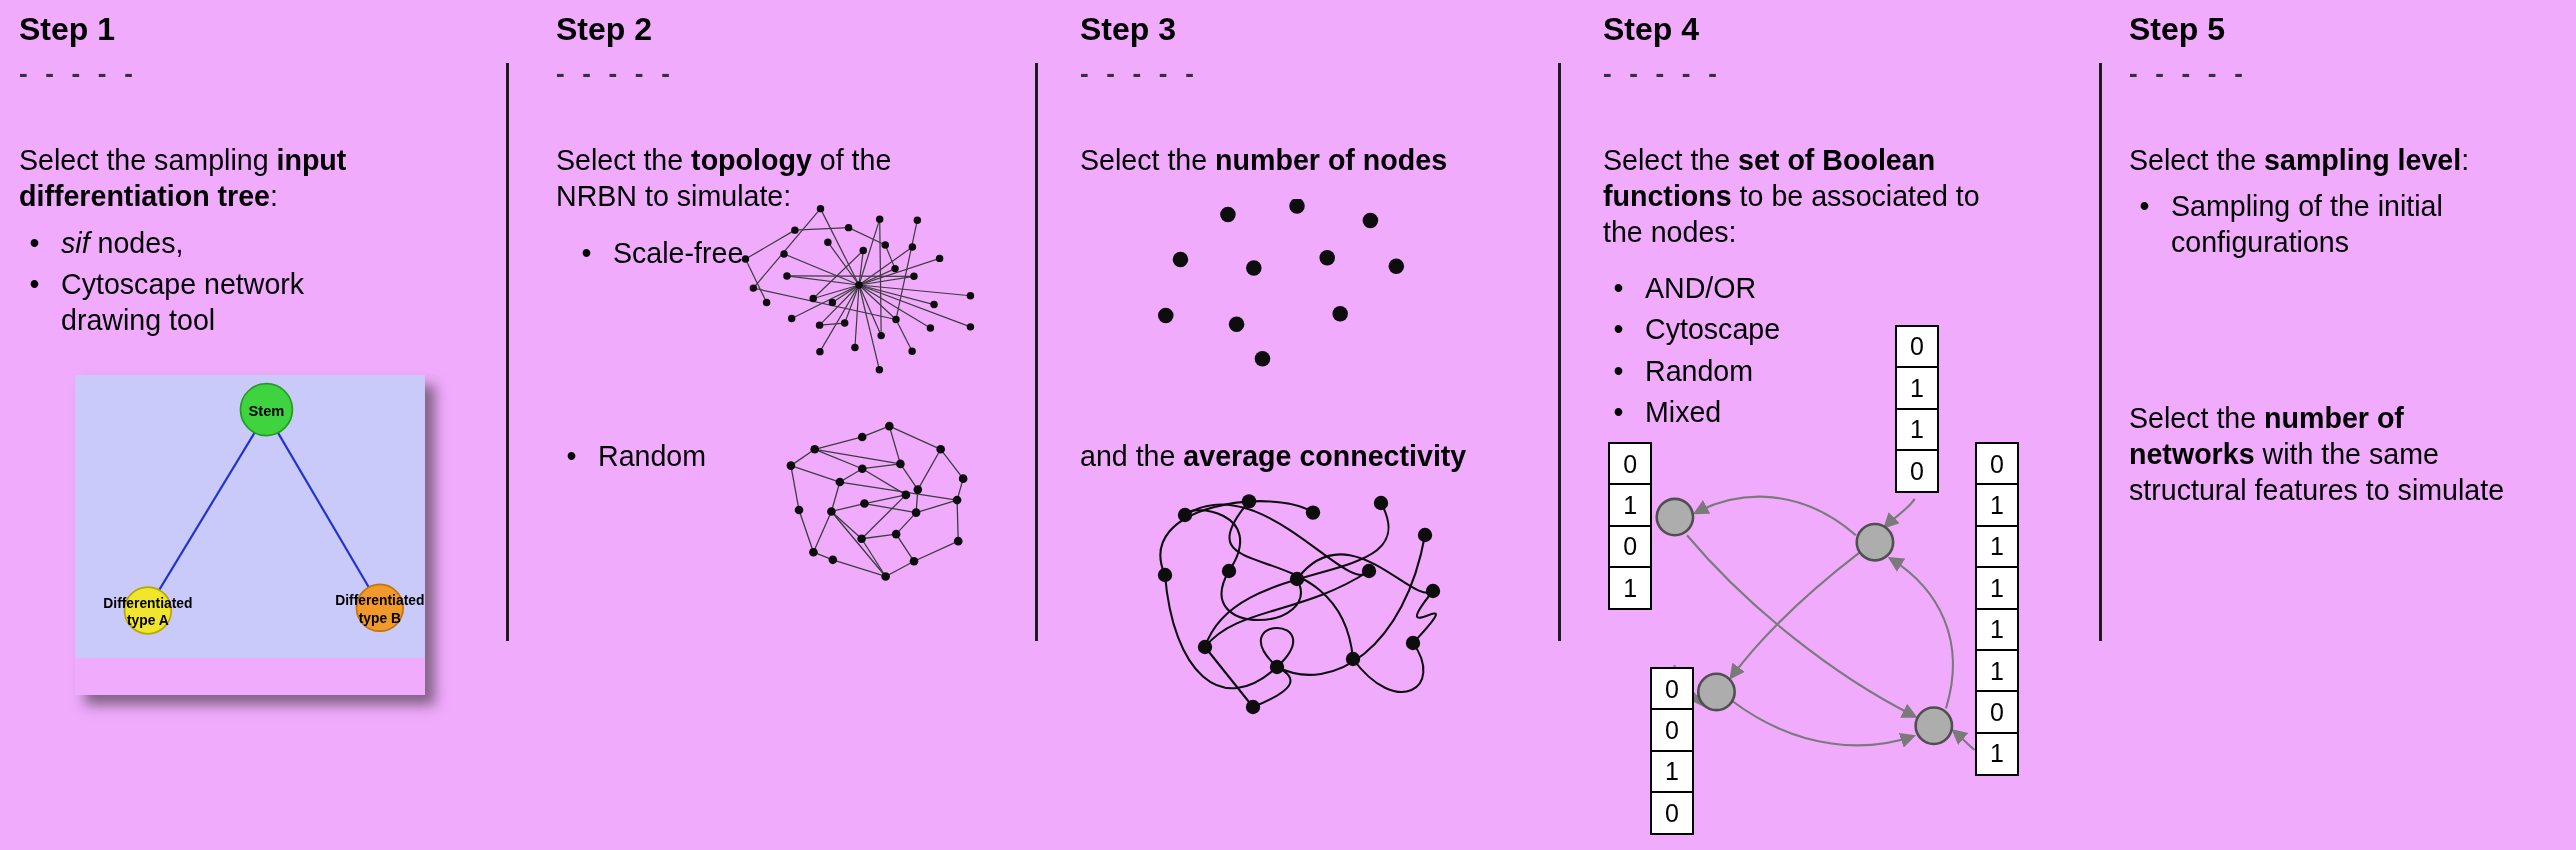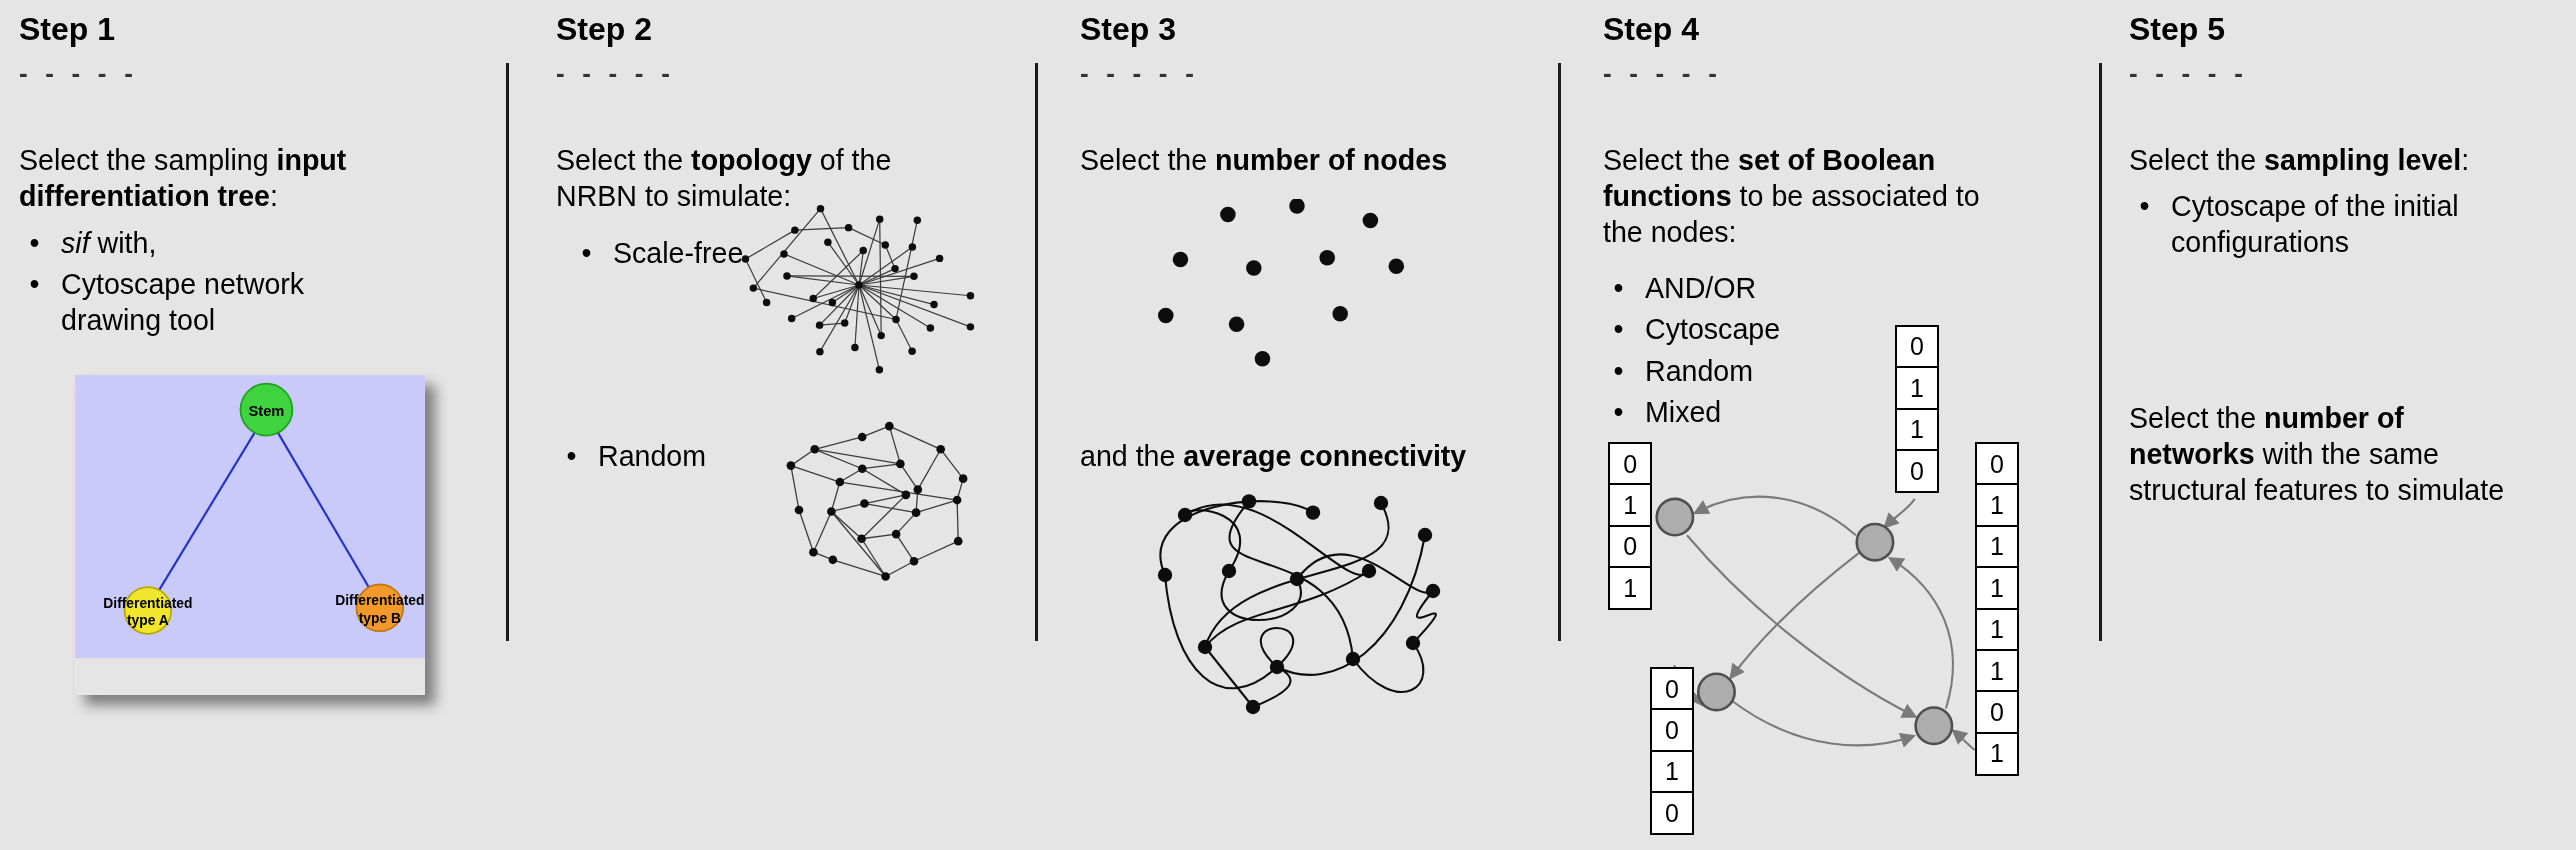--- a/index.html
+++ b/index.html
@@ -1,17 +1,17 @@
 <!DOCTYPE html>
 <html style="font-size:14px"><head>
 <meta charset="utf-8">
 <style>
   html,body{margin:0;padding:0;background:#ffffff;}
   .page{position:relative;width:2576px;height:851px;overflow:hidden;
-        font-family:"Liberation Sans",sans-serif;color:#000;background:#e5e5e5;}
+        font-family:"Liberation Sans",sans-serif;color:#000;background:#f0abfc;}
   .col{position:absolute;top:12px;}
   .col1{left:19px;width:474px;}
   .col2{left:556px;width:472px;}
   .col3{left:1080px;width:472px;}
   .col4{left:1603px;width:489px;}
   .col5{left:2129px;width:437px;}
   .vdiv{position:absolute;top:63px;height:578px;width:2.6px;background:#1c1c1c;}
   .d1{left:506px;} .d2{left:1035px;} .d3{left:1558px;} .d4{left:2099px;}
   .step-title{font-size:32px;font-weight:bold;margin:0;line-height:1.1;}
   .rule{font-size:26px;font-weight:bold;color:#333;letter-spacing:5.2px;margin-top:10.4px;}
@@ -38,21 +38,21 @@
 
 <div class="page">
 
   <div class="col col1">
     <h2 class="step-title">Step 1</h2>
     <div class="rule">- - - - -</div>
 
     <p class="para" style="top:130px;width:372px;"><span>Select the sampling </span><b>input differentiation tree</b><span>:</span></p>
 
     <ul class="blist" style="top:208px;width:346px;">
-      <li><i>sif</i><span> with,</span></li>
+      <li><i>sif</i><span> nodes,</span></li>
       <li style="width:294px;">Cytoscape network drawing tool</li>
     </ul>
 
     <div class="tree-box">
       <svg viewBox="0 0 404 327" width="350" height="283">
         <rect x="0" y="0" width="404" height="327" fill="#c9c9fa"></rect>
         <line x1="221" y1="44" x2="84" y2="270" stroke-width="2.5" stroke="#2233cc"></line>
         <line x1="221" y1="44" x2="352" y2="267" stroke-width="2.5" stroke="#2233cc"></line>
         <circle cx="221" cy="40" r="30" stroke="#1f9e1f" stroke-width="2" fill="#3fd43f"></circle>
         <circle cx="84" cy="272" r="27" stroke="#b9a800" stroke-width="2" fill="#f0e62e"></circle>
@@ -343,20 +343,20 @@
 
   <div class="vdiv d4"></div>
 
   <div class="col col5">
     <h2 class="step-title">Step 5</h2>
     <div class="rule">- - - - -</div>
 
     <p class="para" style="top:130px;width:433px;"><span>Select the </span><b>sampling level</b><span>:</span></p>
 
     <ul class="blist" style="top:171px;width:372px;">
-      <li style="width:337px;">Cytoscape of the initial configurations</li>
+      <li style="width:337px;">Sampling of the initial configurations</li>
     </ul>
 
     <p class="para" style="top:388px;width:402px;"><span>Select the </span><b>number of networks</b><span> with the same structural features to simulate</span></p>
   </div>
 
 </div>
 
 
 </body></html>

